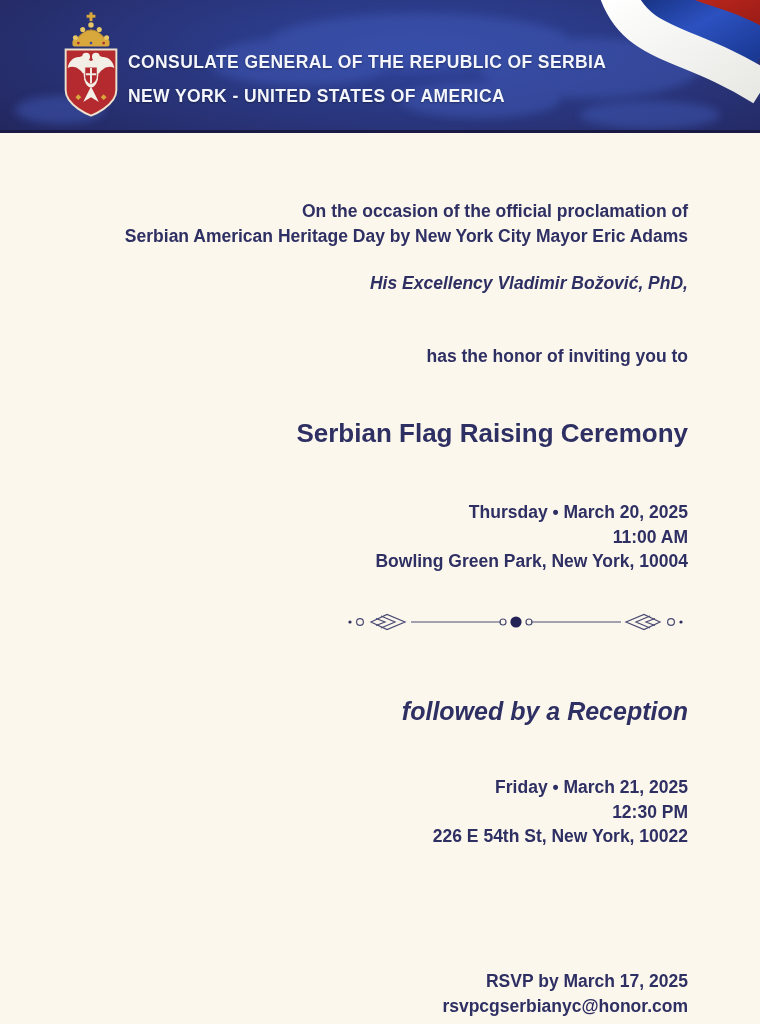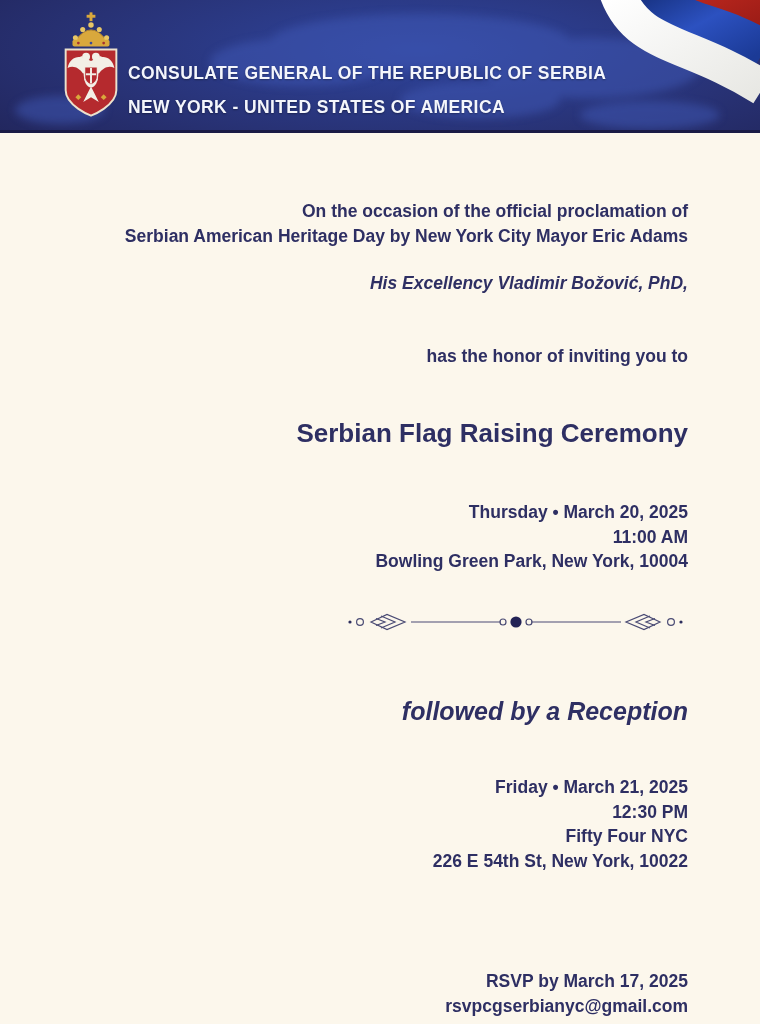--- a/index.html
+++ b/index.html
@@ -13,21 +13,21 @@
   
   .header {
     position:absolute; top:0; left:0; width:760px; height:133px;
     background:radial-gradient(ellipse 620px 160px at 55% 38%, #2f459e 0%, #283275 55%, #1f2152 100%);
     border-bottom:3px solid #1a1b45;
     overflow:hidden;
   }
   .map-svg { position:absolute; top:0; left:0; }
   .coa { position:absolute; top:9px; left:52px; }
   .header-text {
-    position:absolute; left:128px; top:56px;
+    position:absolute; left:128px; top:45px;
     color:#f4f6fc; letter-spacing:0.4px;
   }
   .header-text .h-line { font-size:17.5px; line-height:34px; white-space:nowrap;
     text-shadow:0 1px 2px rgba(0,0,0,0.35); }
   .ribbon-svg { position:absolute; top:0; right:0; }
   
   .tblock { position:absolute; left:0; width:688px; text-align:right;margin-top:27px; }
   .p17 { font-size:17.5px; line-height:24.5px; }
   .big  { font-size:26px; line-height:30px; }
   .big2 { font-size:25px; line-height:30px;font-style:italic; }
@@ -177,22 +177,21 @@
         <circle cx="173" cy="13" r="5.6" fill="#232356"></circle>
       </g>
     </svg>
   </div>
 
   <div class="tblock big2 reception-title">followed by a Reception</div>
 
   <div class="tblock p17 reception-block">
     <div>Friday • March 21, 2025</div>
     <div>12:30 PM</div>
-    <div>Fifty Four NYC</div>
     <div>226 E 54th St, New York, 10022</div>
   </div>
 
   <div class="tblock p17 rsvp-block">
     <div>RSVP by March 17, 2025</div>
-    <div>rsvpcgserbianyc@gmail.com</div>
+    <div>rsvpcgserbianyc@honor.com</div>
   </div>
 
 </div>
 
 </body></html>

